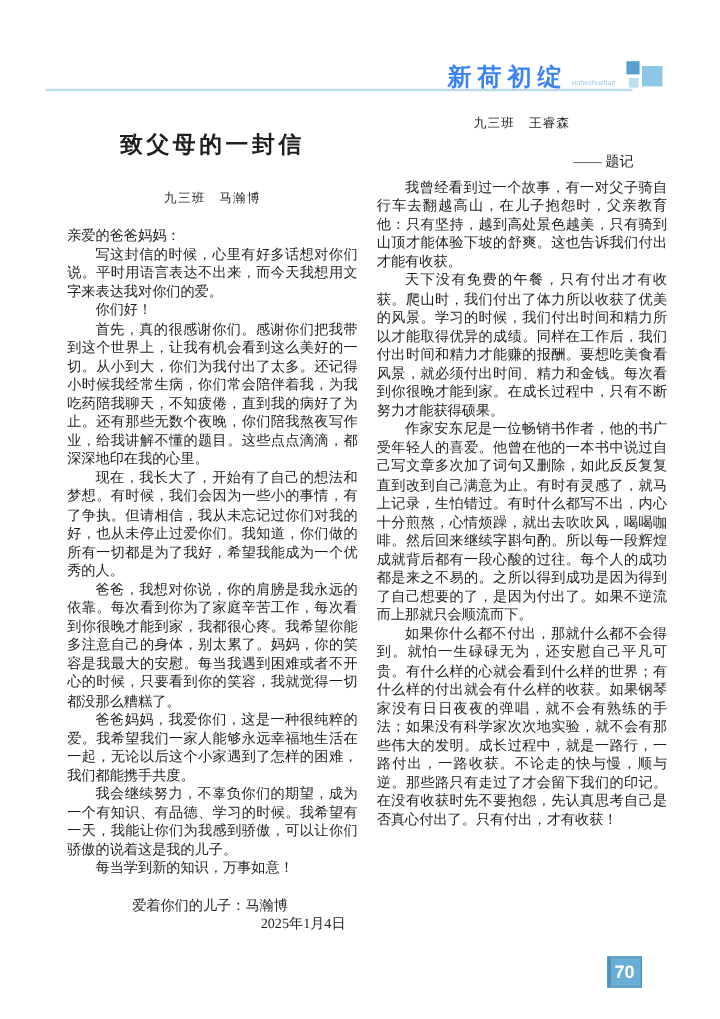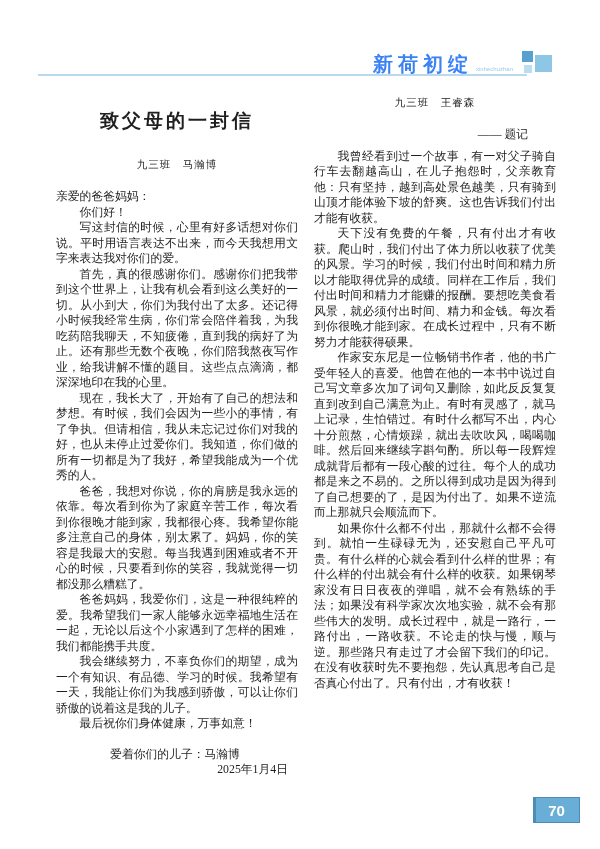--- a/index.html
+++ b/index.html
@@ -99,22 +99,22 @@
   }
   .signoff-date {
     text-indent: 0 !important;
     text-align: right;
     padding-right: 10px;
   }
 
   
   .page-badge {
     position: absolute;
-    left: 533px; top: 797px;
-    width: 47px; height: 26px;
+    left: 506px; top: 797px;
+    width: 29px; height: 26px;
     background: #69aed6;
     border: 1px solid #4d8cb4;
     box-shadow: inset 2px 0 0 #4d8cb4;
     color: #ffffff;
     font-family: "Liberation Sans", sans-serif;
     font-size: 15px;
     font-weight: bold;
     display: flex;
     align-items: center;
     justify-content: center;
@@ -138,28 +138,28 @@
     </div>
   </div>
 
   <div class="content">
 
     <div class="col">
       <div class="article-title">致父母的一封信</div>
       <div class="article-author">九三班　马瀚博</div>
       <div class="body-text">
         <p class="no-indent">亲爱的爸爸妈妈：</p>
+        <p>写这封信的时候，心里有好多话想对你们说。平时用语言表达不出来，而今天我想用文字来表达我对你们的爱。</p>
         <p>你们好！</p>
-        <p>写这封信的时候，心里有好多话想对你们说。平时用语言表达不出来，而今天我想用文字来表达我对你们的爱。</p>
         <p>首先，真的很感谢你们。感谢你们把我带到这个世界上，让我有机会看到这么美好的一切。从小到大，你们为我付出了太多。还记得小时候我经常生病，你们常会陪伴着我，为我吃药陪我聊天，不知疲倦，直到我的病好了为止。还有那些无数个夜晚，你们陪我熬夜写作业，给我讲解不懂的题目。这些点点滴滴，都深深地印在我的心里。</p>
         <p>现在，我长大了，开始有了自己的想法和梦想。有时候，我们会因为一些小的事情，有了争执。但请相信，我从未忘记过你们对我的好，也从未停止过爱你们。我知道，你们做的所有一切都是为了我好，希望我能成为一个优秀的人。</p>
         <p>爸爸，我想对你说，你的肩膀是我永远的依靠。每次看到你为了家庭辛苦工作，每次看到你很晚才能到家，我都很心疼。我希望你能多注意自己的身体，别太累了。妈妈，你的笑容是我最大的安慰。每当我遇到困难或者不开心的时候，只要看到你的笑容，我就觉得一切都没那么糟糕了。</p>
         <p>爸爸妈妈，我爱你们，这是一种很纯粹的爱。我希望我们一家人能够永远幸福地生活在一起，无论以后这个小家遇到了怎样的困难，我们都能携手共度。</p>
         <p>我会继续努力，不辜负你们的期望，成为一个有知识、有品德、学习的时候。我希望有一天，我能让你们为我感到骄傲，可以让你们骄傲的说着这是我的儿子。</p>
-        <p>最后祝你们身体健康，万事如意！</p>
+        <p>每当学到新的知识，万事如意！</p>
         <p class="signoff-name">爱着你们的儿子：马瀚博</p>
         <p class="signoff-date">2025年1月4日</p>
       </div>
     </div>
 
     <div class="col">
       <div class="article-author">九三班　王睿森</div>
       <div class="body-text">
         <p class="epigraph-attr">—— 题记</p>
         <p>我曾经看到过一个故事，有一对父子骑自行车去翻越高山，在儿子抱怨时，父亲教育他：只有坚持，越到高处景色越美，只有骑到山顶才能体验下坡的舒爽。这也告诉我们付出才能有收获。</p>

